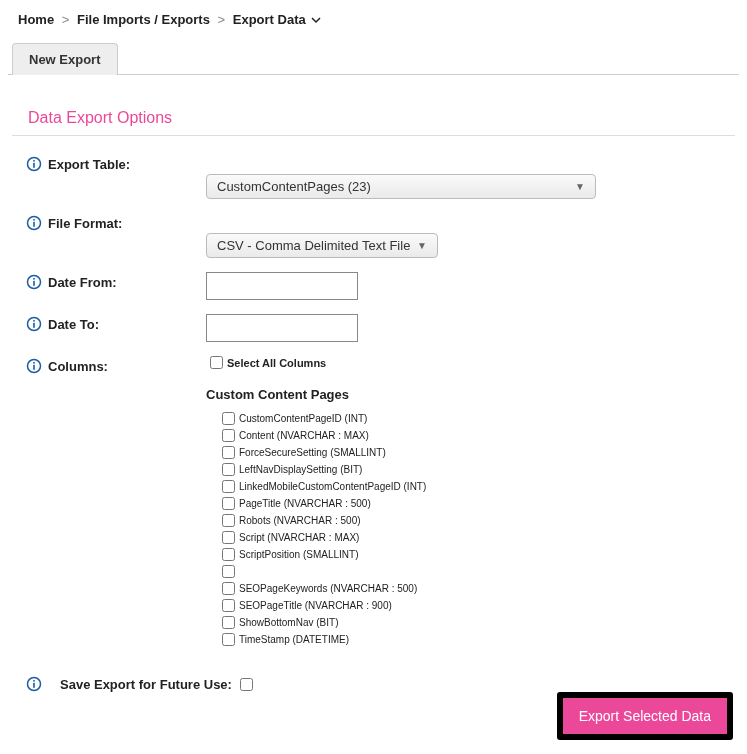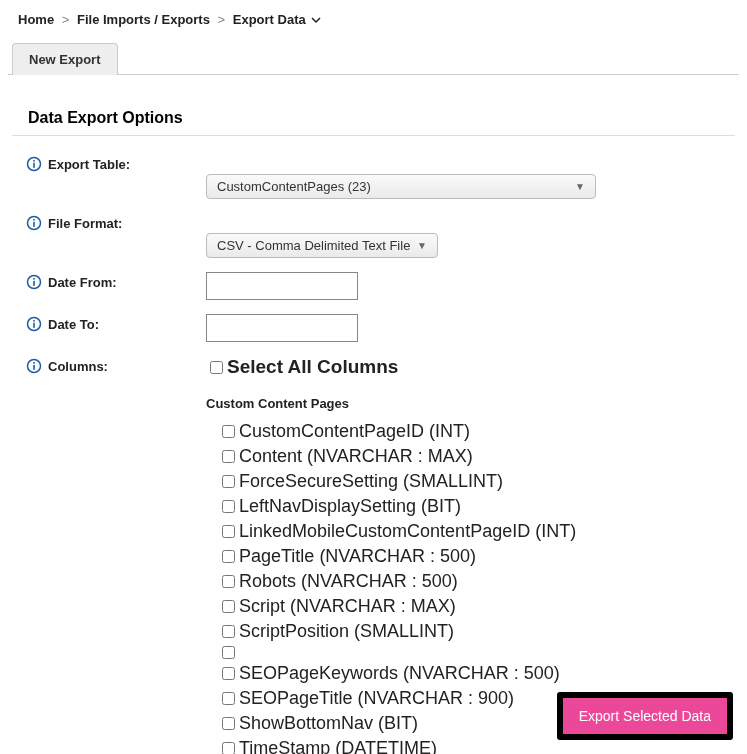--- a/index.html
+++ b/index.html
@@ -42,24 +42,24 @@
       border-bottom: none;
       border-radius: 4px 4px 0 0;
       padding: 8px 16px;
       font-weight: 600;
       position: relative;
       top: 1px;
       font-size: 13px;
       color: #333;
     }
     .section-title {
-      font-weight: 700;
+      font-weight: 400;
       font-size: 16px;
       margin: 34px 0 8px 20px;
-      color: #000000;
+      color: #ec4899;
     }
     hr {
       border: none;
       border-top: 1px solid #ddd;
       margin: 0 4px;
     }
     .form {
       margin: 18px 0 0 18px;
     }
     .row {
@@ -118,35 +118,35 @@
       align-items: center;
       gap: 4px;
       margin-bottom: 4px;
     }
     .cbx-row input[type="checkbox"] {
       width: 13px;
       height: 13px;
     }
     .select-all-label {
       font-weight: 700;
-      font-size: 19px;
+      font-size: 11px;
     }
     .group-title {
       font-weight: 700;
       font-size: 13px;
       margin: 18px 0 10px 0;
     }
     .column-list {
       margin-left: 16px;
     }
     .column-list .cbx-row {
       margin-bottom: 4px;
     }
     .column-label {
-      font-size: 18px;
+      font-size: 10px;
     }
     .save-row {
       display: flex;
       align-items: center;
       gap: 8px;
       margin: 26px 0 0 18px;
     }
     .save-row .label {
       font-weight: 700;
       display: flex;

